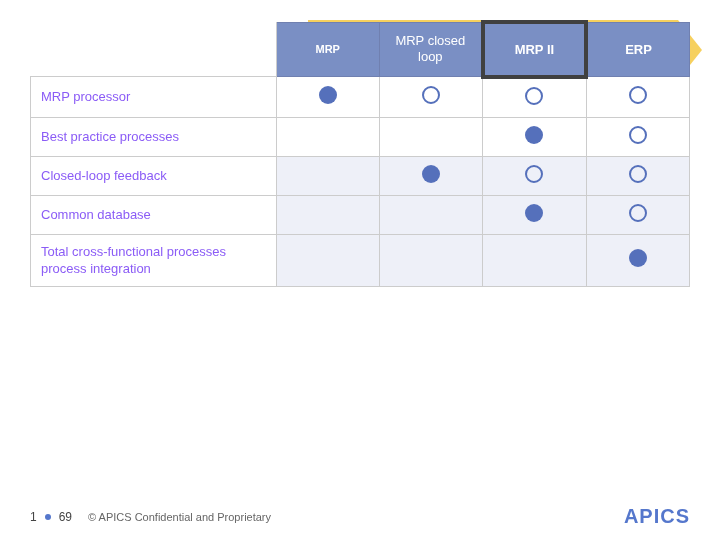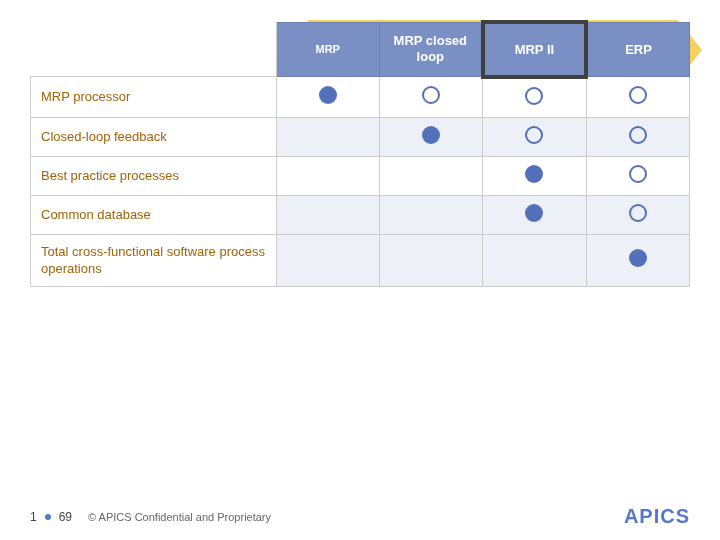--- a/index.html
+++ b/index.html
@@ -78,21 +78,21 @@
       background: #8898c8;
       color: #fff;
       border: 1px solid #7080b0;
     }
 
     
     .main-table td.row-label {
       text-align: left;
       padding-left: 10px;
       font-size: 13px;
-      color: #a16207;
+      color: #8b5cf6;
       vertical-align: middle;
     }
 
     
     .footer {
       position: absolute;
       bottom: 12px;
       left: 30px;
       right: 30px;
       display: flex;
@@ -167,63 +167,63 @@
         <col style="width:16%">
         <col style="width:16%">
         <col style="width:16%">
       </colgroup>
       <thead>
         <tr>
           <th class="col-label header-cell-label" style="background:transparent; border-color:#ccc;"></th>
           <th class="stage-mrp" style="background:#7a8fc4; color:#fff; font-size:11px; font-weight:bold;">
             <span>MRP</span>
           </th>
-          <th class="stage-closed" style="background:#7a8fc4; color:#fff; font-size:13px; font-weight:bold; line-height:1.3;">
+          <th class="stage-closed" style="background:#7a8fc4; color:#fff; font-size:13px; font-weight:normal; line-height:1.3;">
             <span>MRP closed loop</span>
           </th>
           <th class="stage-mrp2" style="background:#7a8fc4; color:#fff; font-size:13px; font-weight:bold;">
             <span>MRP II</span>
           </th>
           <th class="stage-erp" style="background:#7a8fc4; color:#fff; font-size:13px; font-weight:bold;">
             <span>ERP</span>
           </th>
         </tr>
       </thead>
       <tbody id="table-body">
 
       <tr>
             <td class="row-label" style="background: rgb(255, 255, 255); font-size: 13px; line-height: 1.35; padding: 8px 6px 8px 10px; vertical-align: middle;">MRP processor</td>
             <td style="background: rgb(255, 255, 255); text-align: center; vertical-align: middle; padding: 8px 4px;"><span style="display: inline-block; width: 18px; height: 18px; border-radius: 50%; background: rgb(85, 112, 187);"></span></td>
             <td style="background: rgb(255, 255, 255); text-align: center; vertical-align: middle; padding: 8px 4px;"><span style="display: inline-block; width: 18px; height: 18px; border-radius: 50%; border: 2.5px solid rgb(85, 112, 187); background: transparent;"></span></td>
             <td style="background: rgb(255, 255, 255); text-align: center; vertical-align: middle; padding: 8px 4px;"><span style="display: inline-block; width: 18px; height: 18px; border-radius: 50%; border: 2.5px solid rgb(85, 112, 187); background: transparent;"></span></td>
             <td style="background: rgb(255, 255, 255); text-align: center; vertical-align: middle; padding: 8px 4px;"><span style="display: inline-block; width: 18px; height: 18px; border-radius: 50%; border: 2.5px solid rgb(85, 112, 187); background: transparent;"></span></td>
-          </tr>
-          <tr>
-            <td class="row-label" style="background: rgb(255, 255, 255); font-size: 13px; line-height: 1.35; padding: 8px 6px 8px 10px; vertical-align: middle;">Closed-loop feedback</td>
-            <td style="background: rgb(238, 240, 248); text-align: center; vertical-align: middle; padding: 8px 4px;"></td>
-            <td style="background: rgb(238, 240, 248); text-align: center; vertical-align: middle; padding: 8px 4px;"><span style="display: inline-block; width: 18px; height: 18px; border-radius: 50%; background: rgb(85, 112, 187);"></span></td>
-            <td style="background: rgb(238, 240, 248); text-align: center; vertical-align: middle; padding: 8px 4px;"><span style="display: inline-block; width: 18px; height: 18px; border-radius: 50%; border: 2.5px solid rgb(85, 112, 187); background: transparent;"></span></td>
-            <td style="background: rgb(238, 240, 248); text-align: center; vertical-align: middle; padding: 8px 4px;"><span style="display: inline-block; width: 18px; height: 18px; border-radius: 50%; border: 2.5px solid rgb(85, 112, 187); background: transparent;"></span></td>
           </tr>
           <tr>
             <td class="row-label" style="background: rgb(255, 255, 255); font-size: 13px; line-height: 1.35; padding: 8px 6px 8px 10px; vertical-align: middle;">Best practice processes</td>
             <td style="background: rgb(255, 255, 255); text-align: center; vertical-align: middle; padding: 8px 4px;"></td>
             <td style="background: rgb(255, 255, 255); text-align: center; vertical-align: middle; padding: 8px 4px;"></td>
             <td style="background: rgb(255, 255, 255); text-align: center; vertical-align: middle; padding: 8px 4px;"><span style="display: inline-block; width: 18px; height: 18px; border-radius: 50%; background: rgb(85, 112, 187);"></span></td>
             <td style="background: rgb(255, 255, 255); text-align: center; vertical-align: middle; padding: 8px 4px;"><span style="display: inline-block; width: 18px; height: 18px; border-radius: 50%; border: 2.5px solid rgb(85, 112, 187); background: transparent;"></span></td>
           </tr>
           <tr>
-            <td class="row-label" style="background: rgb(255, 255, 255); font-size: 13px; line-height: 1.35; padding: 8px 6px 8px 10px; vertical-align: middle;">Common database</td>
-            <td style="background: rgb(238, 240, 248); text-align: center; vertical-align: middle; padding: 8px 4px;"></td>
+            <td class="row-label" style="background: rgb(255, 255, 255); font-size: 13px; line-height: 1.35; padding: 8px 6px 8px 10px; vertical-align: middle;">Closed-loop feedback</td>
             <td style="background: rgb(238, 240, 248); text-align: center; vertical-align: middle; padding: 8px 4px;"></td>
             <td style="background: rgb(238, 240, 248); text-align: center; vertical-align: middle; padding: 8px 4px;"><span style="display: inline-block; width: 18px; height: 18px; border-radius: 50%; background: rgb(85, 112, 187);"></span></td>
             <td style="background: rgb(238, 240, 248); text-align: center; vertical-align: middle; padding: 8px 4px;"><span style="display: inline-block; width: 18px; height: 18px; border-radius: 50%; border: 2.5px solid rgb(85, 112, 187); background: transparent;"></span></td>
-          </tr>
-          <tr>
-            <td class="row-label" style="background: rgb(255, 255, 255); font-size: 13px; line-height: 1.35; padding: 8px 6px 8px 10px; vertical-align: middle;">Total cross-functional software process operations</td>
+            <td style="background: rgb(238, 240, 248); text-align: center; vertical-align: middle; padding: 8px 4px;"><span style="display: inline-block; width: 18px; height: 18px; border-radius: 50%; border: 2.5px solid rgb(85, 112, 187); background: transparent;"></span></td>
+          </tr>
+          <tr>
+            <td class="row-label" style="background: rgb(255, 255, 255); font-size: 13px; line-height: 1.35; padding: 8px 6px 8px 10px; vertical-align: middle;">Common database</td>
+            <td style="background: rgb(238, 240, 248); text-align: center; vertical-align: middle; padding: 8px 4px;"></td>
+            <td style="background: rgb(238, 240, 248); text-align: center; vertical-align: middle; padding: 8px 4px;"></td>
+            <td style="background: rgb(238, 240, 248); text-align: center; vertical-align: middle; padding: 8px 4px;"><span style="display: inline-block; width: 18px; height: 18px; border-radius: 50%; background: rgb(85, 112, 187);"></span></td>
+            <td style="background: rgb(238, 240, 248); text-align: center; vertical-align: middle; padding: 8px 4px;"><span style="display: inline-block; width: 18px; height: 18px; border-radius: 50%; border: 2.5px solid rgb(85, 112, 187); background: transparent;"></span></td>
+          </tr>
+          <tr>
+            <td class="row-label" style="background: rgb(255, 255, 255); font-size: 13px; line-height: 1.35; padding: 8px 6px 8px 10px; vertical-align: middle;">Total cross-functional processes process integration</td>
             <td style="background: rgb(238, 240, 248); text-align: center; vertical-align: middle; padding: 8px 4px;"></td>
             <td style="background: rgb(238, 240, 248); text-align: center; vertical-align: middle; padding: 8px 4px;"></td>
             <td style="background: rgb(238, 240, 248); text-align: center; vertical-align: middle; padding: 8px 4px;"></td>
             <td style="background: rgb(238, 240, 248); text-align: center; vertical-align: middle; padding: 8px 4px;"><span style="display: inline-block; width: 18px; height: 18px; border-radius: 50%; background: rgb(85, 112, 187);"></span></td>
           </tr>
         </tbody>
     </table>
   </div>
 
   <div class="footer">

